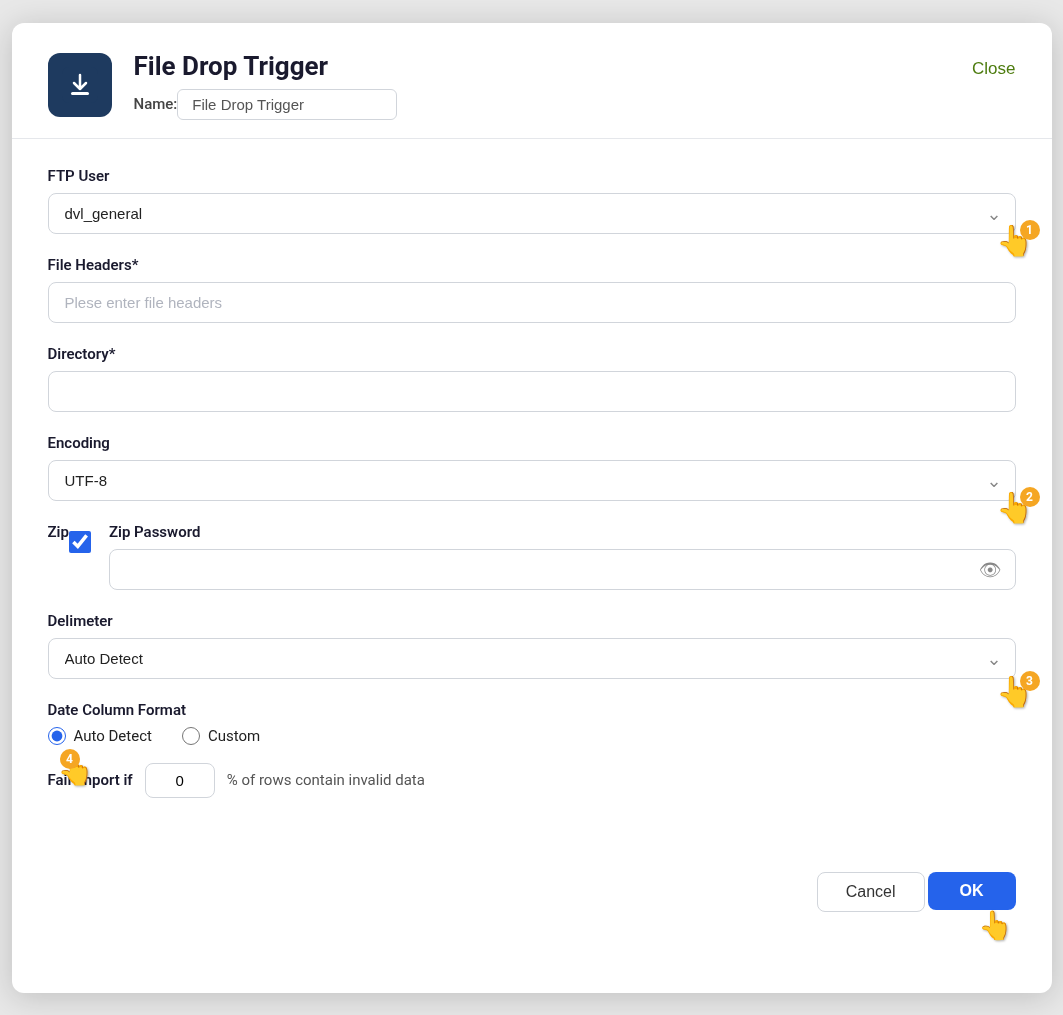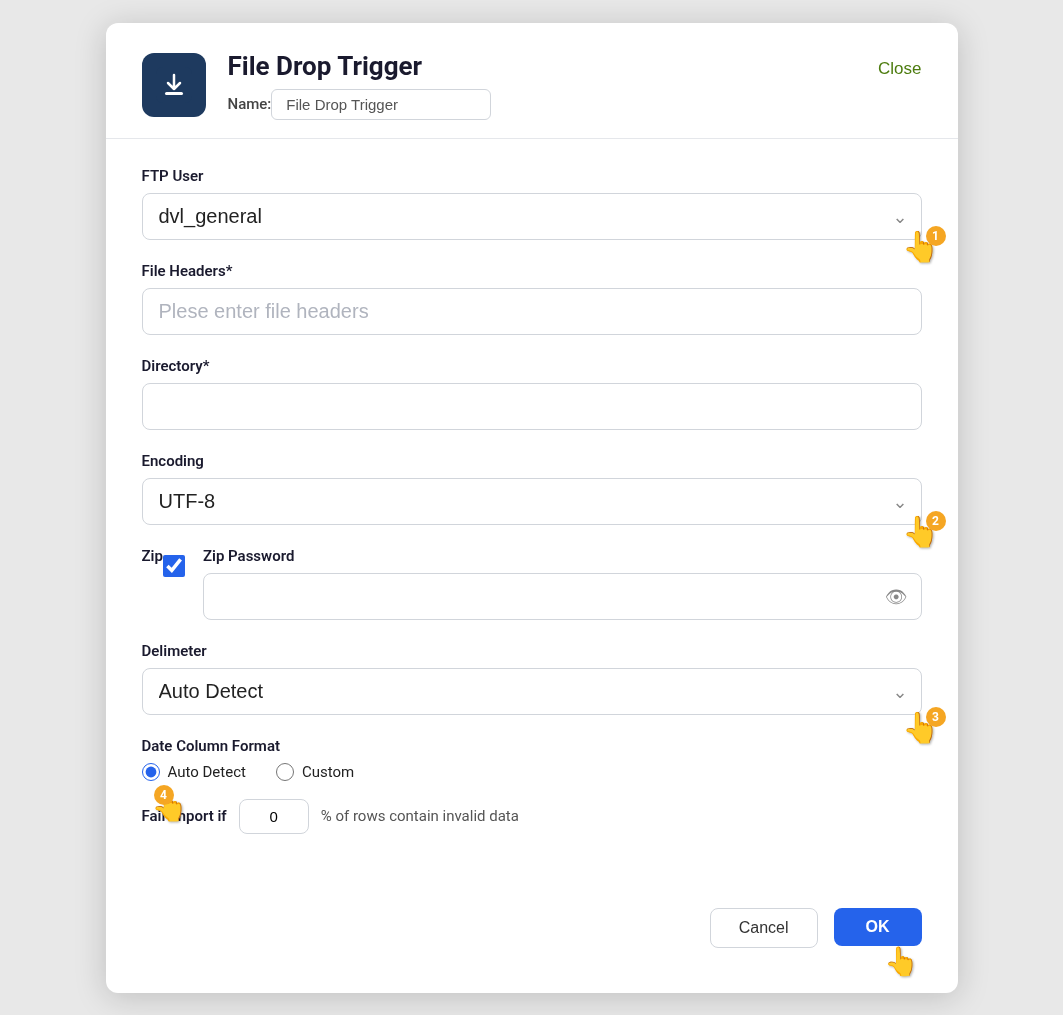--- a/index.html
+++ b/index.html
@@ -7,21 +7,21 @@
       background: #e8e8e8;
       display: flex;
       justify-content: center;
       align-items: center;
       min-height: 100vh;
       font-family: -apple-system, BlinkMacSystemFont, 'Segoe UI', Roboto, sans-serif;
     }
     .dialog {
       background: #fff;
       border-radius: 12px;
-      width: 852px;
+      width: 1040px;
       min-height: 970px;
       box-shadow: 0 4px 32px rgba(0,0,0,0.18);
       padding: 0;
       position: relative;
       overflow: hidden;
     }
     .dialog-header {
       display: flex;
       align-items: center;
       padding: 28px 36px 18px 36px;
@@ -94,21 +94,21 @@
       font-weight: 600;
       color: #1a1a2e;
       margin-bottom: 8px;
       display: block;
     }
     .form-input {
       width: 100%;
       border: 1.5px solid #d1d5db;
       border-radius: 8px;
       padding: 11px 16px;
-      font-size: 20px;
+      font-size: 15px;
       color: #222;
       outline: none;
       background: #fff;
     }
     .form-input::placeholder {
       color: #b0b4be;
     }
     .dropdown-wrap {
       position: relative;
     }
@@ -206,21 +206,21 @@
       text-align: center;
       outline: none;
     }
     .fail-import-suffix {
       font-size: 15px;
       color: #555;
     }
     .dialog-footer {
       display: flex;
       justify-content: flex-end;
-      gap: 16px;
+      gap: 3px;
       padding: 18px 36px 28px 36px;
       margin-top: 10px;
     }
     .btn-cancel {
       background: #fff;
       border: 1.5px solid #d1d5db;
       color: #333;
       font-size: 16px;
       font-weight: 500;
       padding: 10px 28px;

